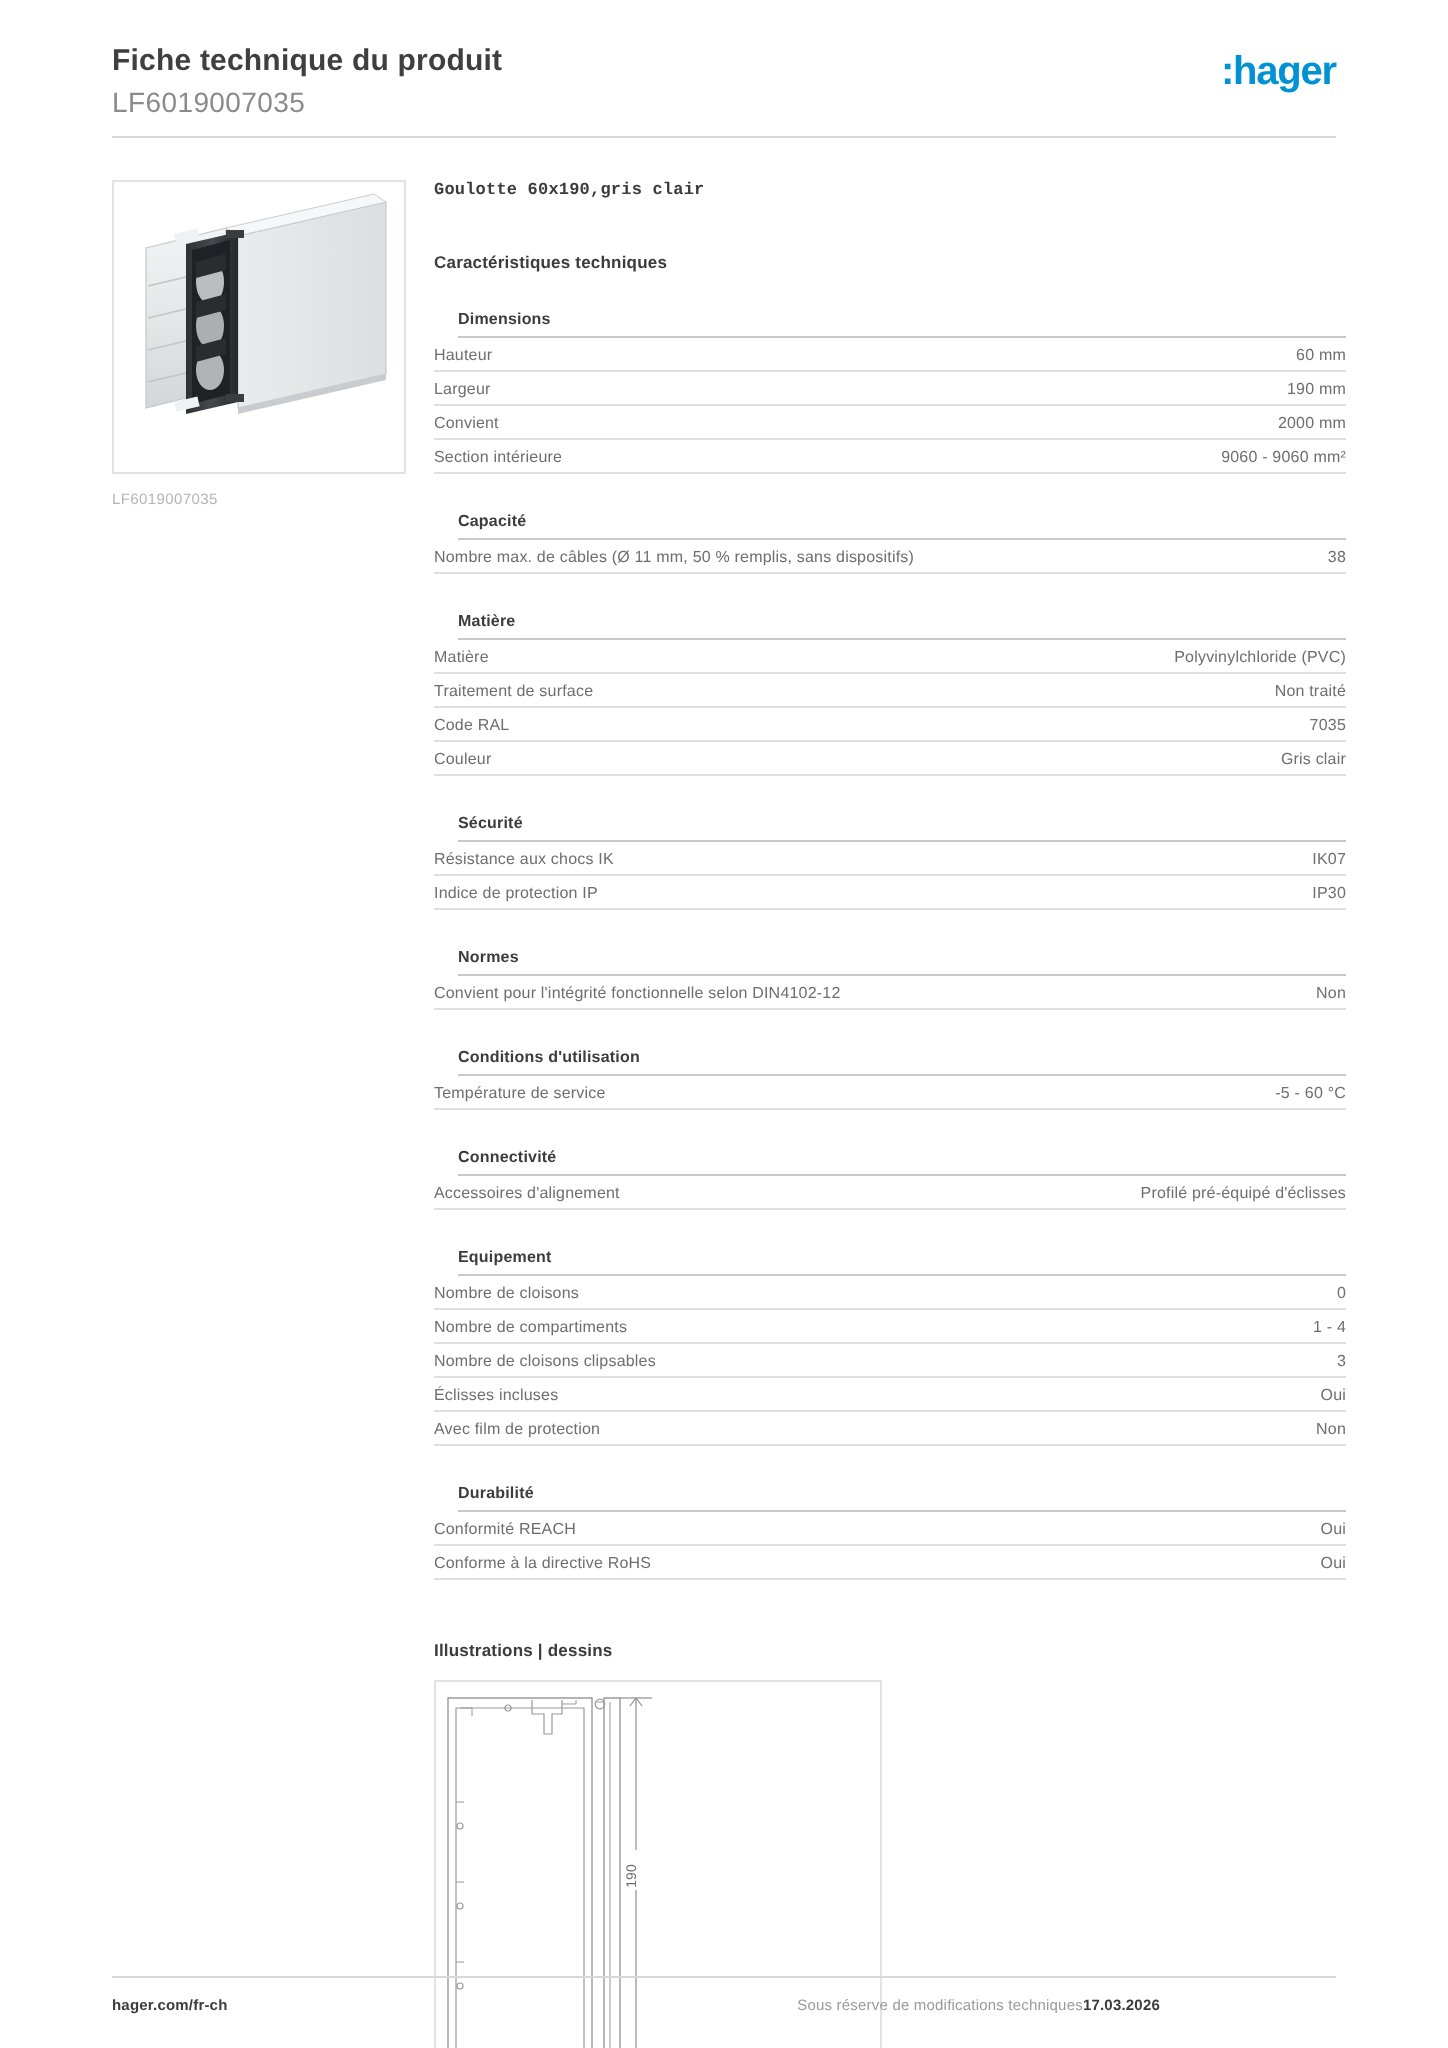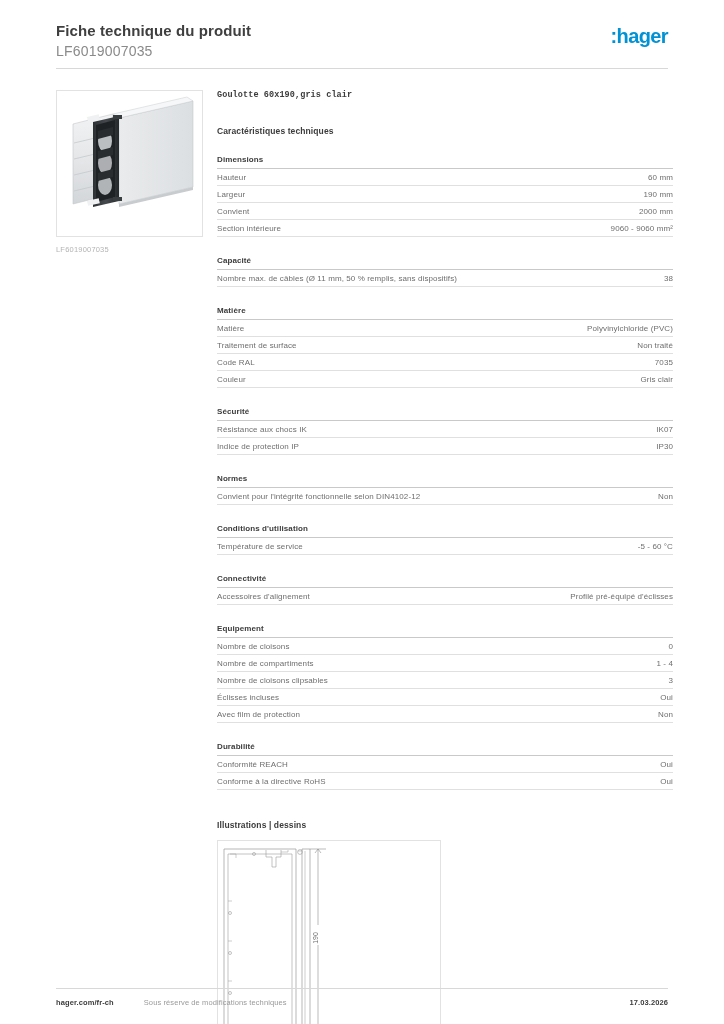--- a/index.html
+++ b/index.html
@@ -110,20 +110,21 @@
     letter-spacing: .1px;
   }
   .group { margin-top: 19px; }
   .group-title {
     font-size: 8px;
     font-weight: bold;
     color: #3c3c3c;
     padding-bottom: 4px;
     border-bottom: 1px solid #c9c9c9;
     letter-spacing: .1px;
+    margin-left: 12px;
   }
   .row {
     display: flex;
     justify-content: space-between;
     align-items: baseline;
     font-size: 8px;
     color: #6e6e6e;
     border-bottom: 1px solid #e0e0e0;
     padding: 4px 0 3px 0;
     letter-spacing: .1px;
@@ -155,34 +156,34 @@
     left: 56px;
     top: 988px;
     width: 612px;
     height: 1px;
     background: #d8d8d8;
   }
   .footer {
     position: absolute;
     left: 56px;
     top: 998px;
-    width: 612px;
+    width: 524px;
     display: flex;
     align-items: center;
     font-size: 7.5px;
   }
   .footer-left {
     flex: 0 0 auto;
     font-weight: bold;
     color: #3c3c3c;
     letter-spacing: .1px;
   }
   .footer-center {
     flex: 1 1 auto;
-    text-align: left;
+    text-align: right;
     color: #9a9a9a;
     letter-spacing: .1px;
     padding-left: 30px;
   }
   .footer-right {
     flex: 0 0 auto;
     font-weight: bold;
     color: #3c3c3c;
     letter-spacing: .1px;
   }

